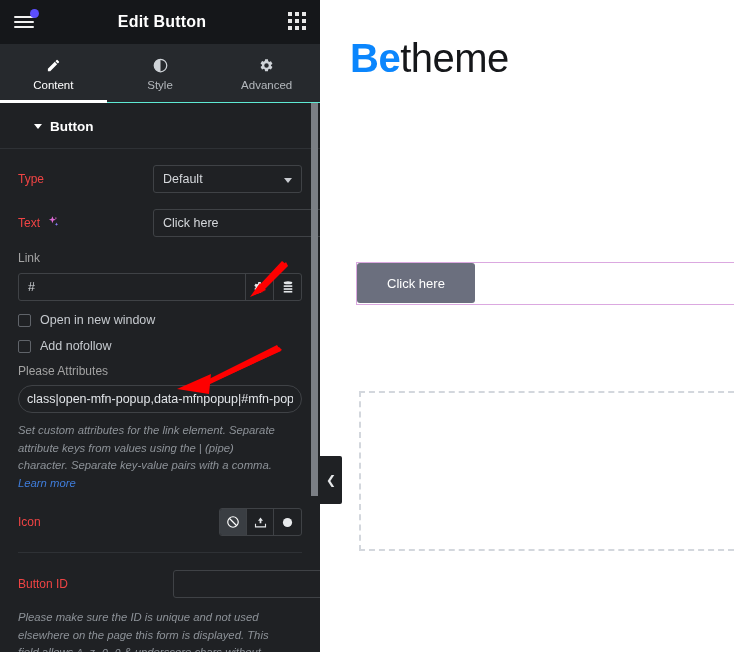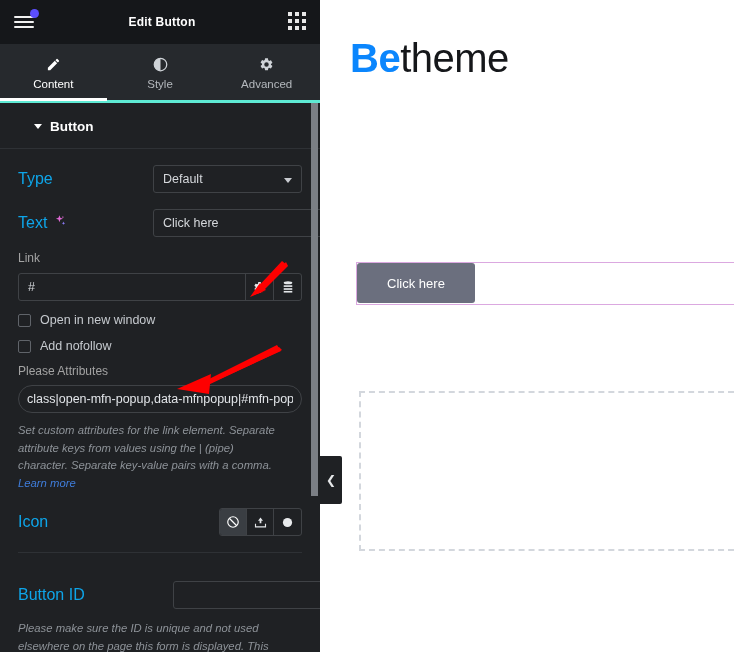--- a/index.html
+++ b/index.html
@@ -26,30 +26,30 @@
     display: flex; align-items: center; justify-content: space-between;
     padding: 0 12px;
     border-bottom: 1px solid #15171a;
   }
   .hamburger { position: relative; width: 28px; height: 24px; cursor: pointer;
     display: flex; flex-direction: column; justify-content: center; gap: 3px; padding-left: 2px;}
   .hamburger span { display: block; width: 20px; height: 2px; background: #f1f1f1; border-radius: 1px; }
   .ham-dot { position: absolute; top: -1px; right: 1px; width: 9px; height: 9px;
     border-radius: 50%; background: #5b4efd; }
   .panel-title {
-    color: #ffffff; font-size: 12px; font-weight: bold;
+    color: #ffffff; font-size: 16px; font-weight: bold;
     letter-spacing: .2px; flex: 1; text-align: center; padding-right: 4px;
   }
   .grid-icon { width: 20px; height: 20px; display: grid;
     grid-template-columns: repeat(3, 4px); grid-template-rows: repeat(3, 4px);
     gap: 3px; cursor: pointer; }
   .grid-icon i { display: block; width: 4px; height: 4px; background: #e8e8e8; }
 
   
-  .tabs { display: flex; height: 59px; background: #26292d; border-bottom: 3px solid #5eead4; }
+  .tabs { display: flex; height: 59px; background: #26292d; border-bottom: 1px solid #5eead4; }
   .tab { flex: 1; display: flex; flex-direction: column; align-items: center;
     justify-content: center; gap: 6px; cursor: pointer; position: relative;
     color: #b4b8bd; font-size: 11.5px; }
   .tab .tab-ico { height: 17px; display: flex; align-items: flex-end; }
   .tab.active { color: #ffffff; }
   .tab.active::after { content: ""; position: absolute; left: 0; right: 0; bottom: -1px;
     height: 3px; background: #ffffff; }
 
   
   .panel-body { position: relative; height: 549px; overflow: hidden; }
@@ -60,21 +60,21 @@
   .section-head {
     display: flex; align-items: center; gap: 8px;
     padding: 16px 18px 14px 34px;
     color: #ffffff; font-size: 13.5px; font-weight: bold;
     border-bottom: 1px solid #2e3135;
   }
   .caret { width: 0; height: 0; border-left: 4.5px solid transparent;
     border-right: 4.5px solid transparent; border-top: 5px solid #ffffff; }
 
   .ctl { display: flex; align-items: center; padding: 0 18px; margin-top: 16px; }
-  .ctl-label { color: #0ea5e9; font-size: 16px; flex: 0 0 135px; display: flex; align-items: center; gap: 6px; }
+  .ctl-label { color: #ef4444; font-size: 12px; flex: 0 0 135px; display: flex; align-items: center; gap: 6px; }
   .ctl-field { flex: 1; display: flex; align-items: stretch; gap: 5px; }
 
   .select-box {
     flex: 1; height: 28px; background: transparent; border: 1px solid #3f4246;
     border-radius: 3px; color: #d5d8dc; font-size: 12.5px;
     display: flex; align-items: center; padding: 0 9px; position: relative; cursor: pointer; text-align: right;
   }
   .select-box .chev { position: absolute; right: 9px; top: 12px; width: 0; height: 0;
     border-left: 4.5px solid transparent; border-right: 4.5px solid transparent;
     border-top: 5px solid #c9ccd1; }
@@ -297,21 +297,21 @@
               <svg width="13" height="13" viewBox="0 0 24 24">
                   <circle cx="12" cy="12" r="8.5" fill="#e8eaec"></circle>
                 </svg>
             </div>
           </div>
         </div>
       </div>
 
       <div class="divider"></div>
 
-      <div class="ctl" style="margin-top:28px;gap:20px;">
+      <div class="ctl" style="margin-top:17px;gap:20px;">
         <div class="ctl-label">Button ID</div>
         <div class="ctl-field">
           <input class="text-input" value="" style="">
 
         </div>
       </div>
 
       <div class="help" style="margin-top:11px;">
         <span>Please make sure the ID is unique and not used elsewhere on the page this form is displayed. This field allows</span>
         <span class="mono">A-z  0-9</span>

